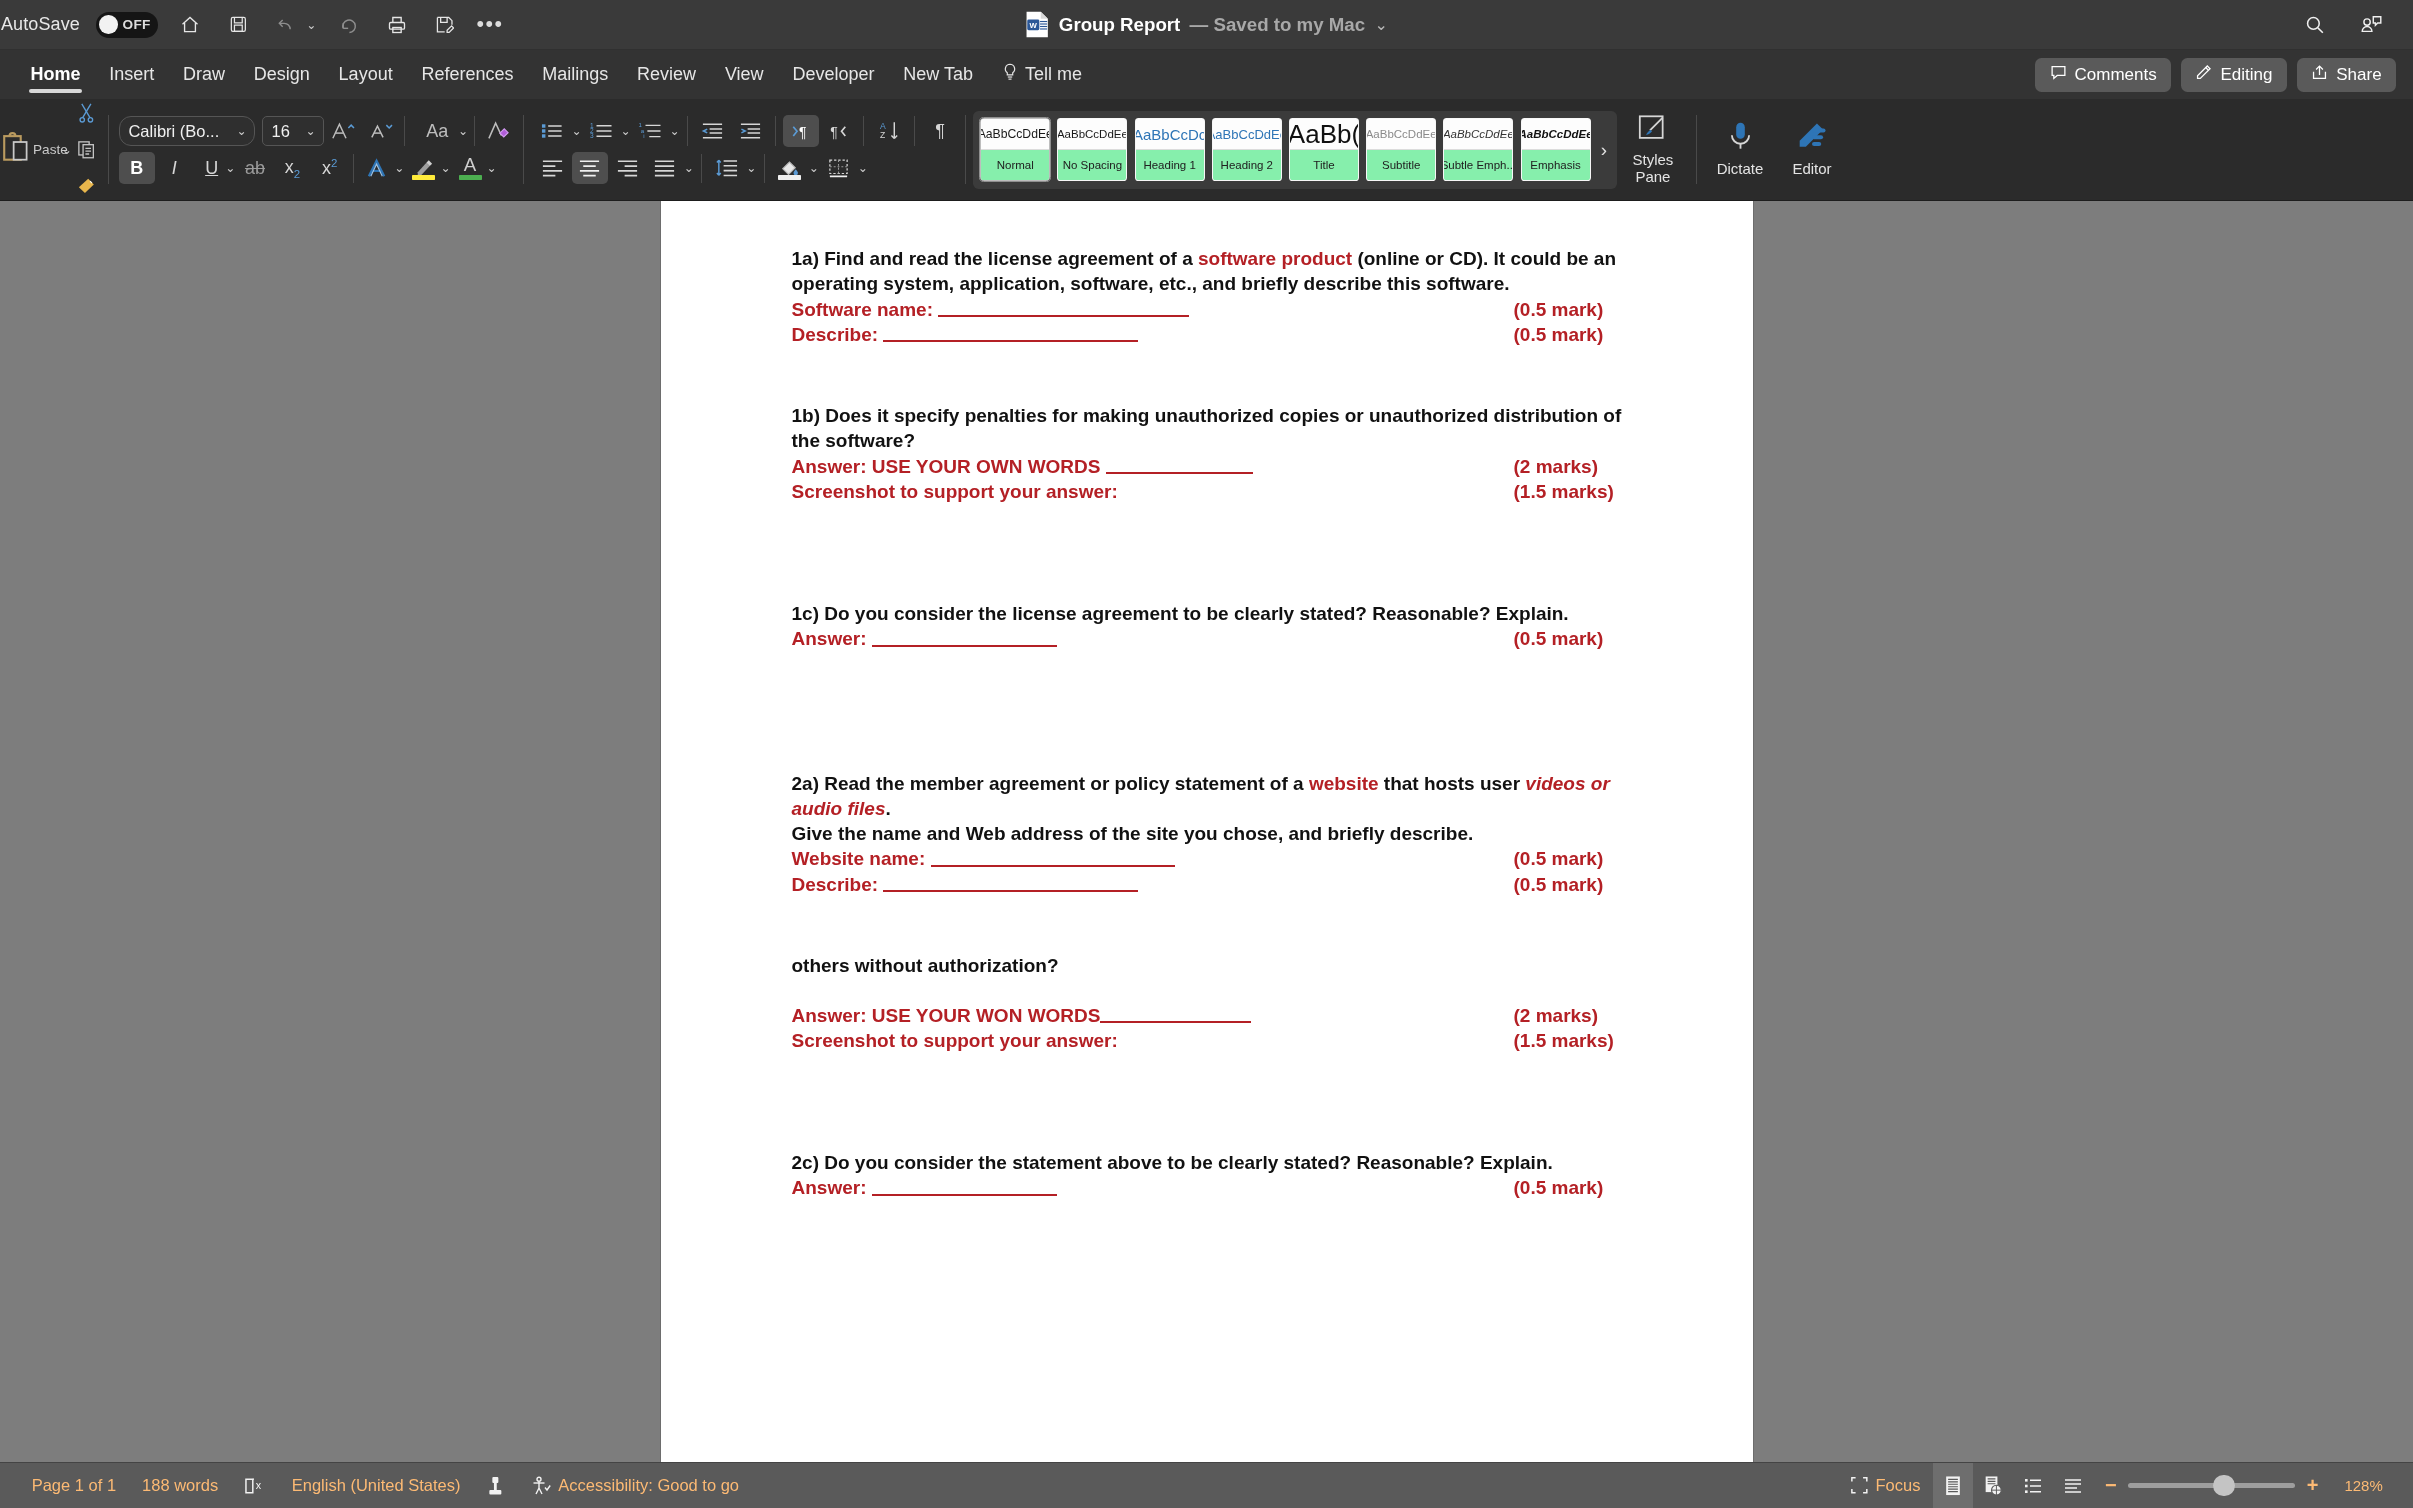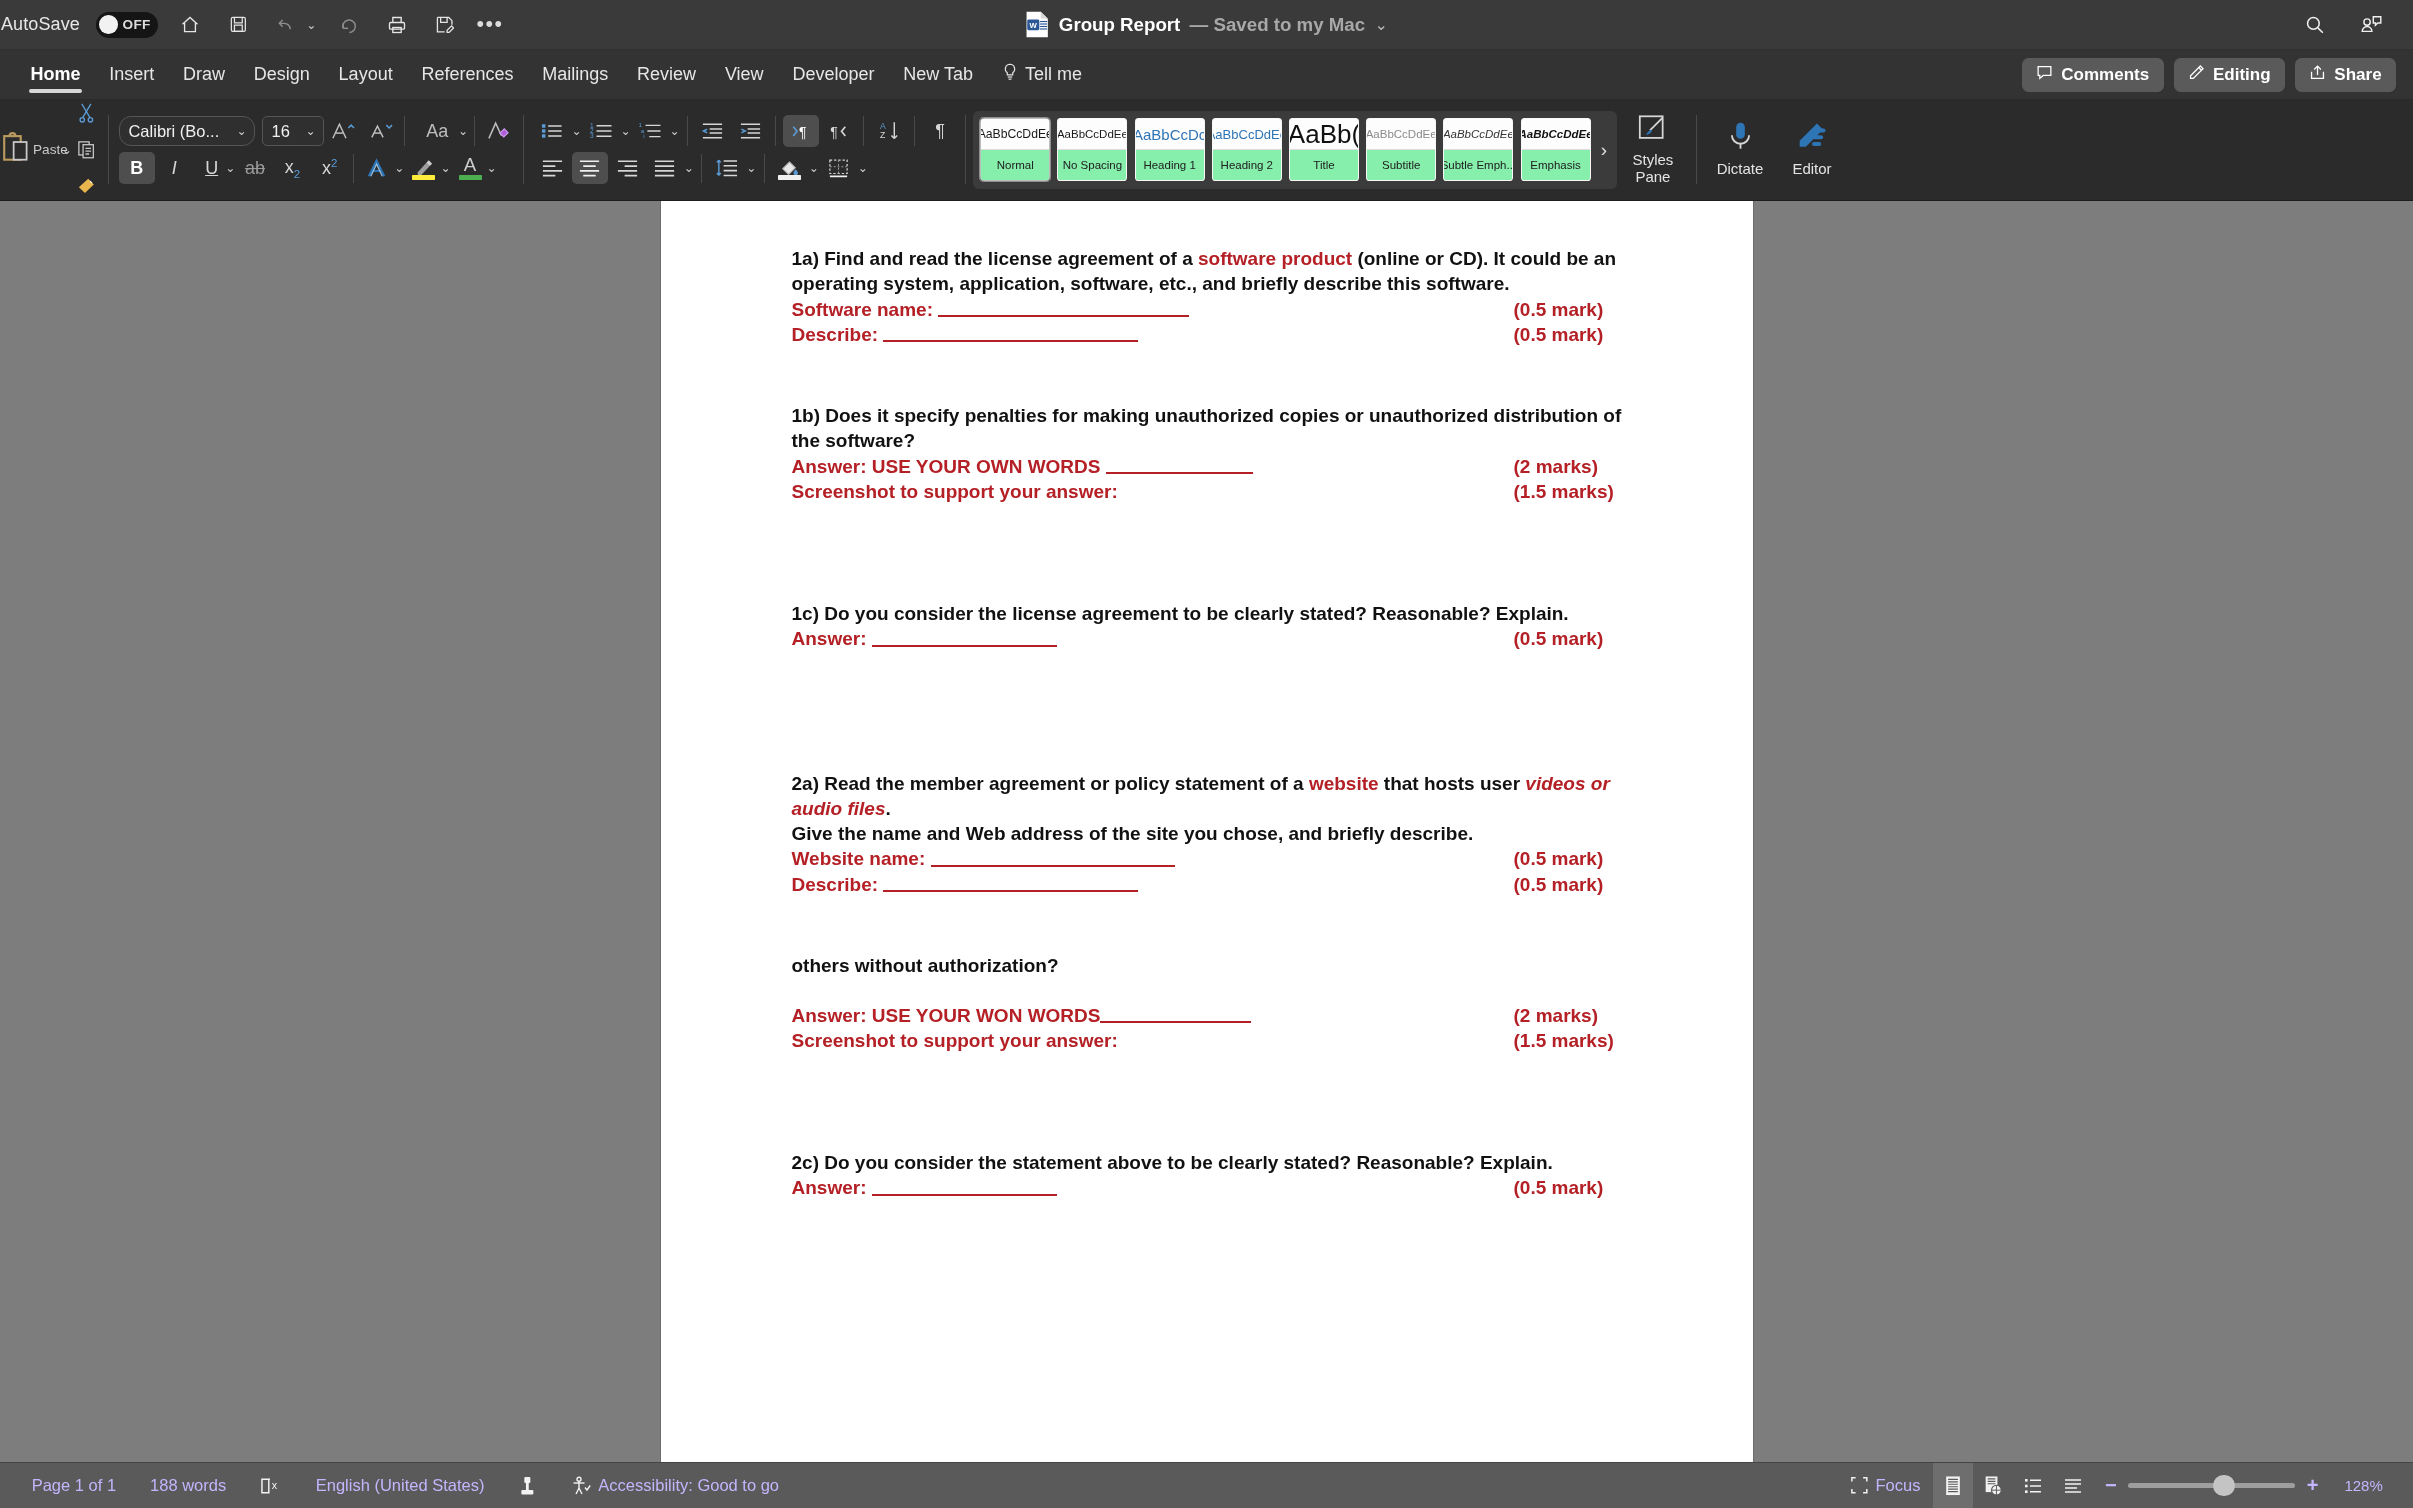--- a/index.html
+++ b/index.html
@@ -55,21 +55,21 @@
   }
   .tab.active { color: #ffffff; font-weight: bold; }
   .tab.active::after {
     content: ""; position: absolute; left: 13px; right: 13px; bottom: 6.5px;
     height: 3.6px; border-radius: 2.2px; background: #d8d8d8;
   }
   .tabs-right { margin-left: auto; display: flex; align-items: center; gap: 10px; padding-right: 17px; }
   .pillbtn {
     display: flex; align-items: center; gap: 8px;
     background: #5a5a5a; border-radius: 6.5px; padding: 7.2px 14.4px;
-    color: #ffffff; font-size: 17px; font-weight: bold; height: 34px;
+    color: #ffffff; font-size: 17px; font-weight: normal; height: 34px;
   }
 
   
   .ribbon {
     height: 102px; background: #2b2b2b; flex: none;
     display: flex; align-items: center; padding: 0 5.7px; gap: 0;
     border-bottom: 0.7px solid #1d1d1d;
   }
   .grp { display: flex; align-items: center; height: 100%; }
   .vsep { width: 0.7px; height: 69px; background: #4a4a4a; margin: 0 7.2px; flex: none; }
@@ -148,22 +148,22 @@
   .marked { position: relative; }
   .mark { position: absolute; left: 722px; white-space: nowrap; }
   .gap-sm { height: 24.4px; }
   .gap-md { height: 56px; }
   .gap-lg { height: 97px; }
   .gap-xl { height: 119px; }
 
   
   .status {
     height: 46px; background: #5a5a5a; flex: none;
-    display: flex; align-items: center; padding: 0 18.7px; gap: 8px;
-    color: #c4b5fd; font-size: 16.5px;
+    display: flex; align-items: center; padding: 0 18.7px; gap: 0;
+    color: #fdba74; font-size: 16.5px;
     border-top: 0.7px solid #444;
   }
   .sitem { display: flex; align-items: center; gap: 7.2px; padding: 0 13px; height: 100%; }
   .status-right { margin-left: auto; display: flex; align-items: center; gap: 0; height: 100%; }
   .sbtn { width: 40px; height: 100%; display: flex; align-items: center; justify-content: center; }
   .sbtn.act { background: #6e6e6e; }
   .zoomslider { display: flex; align-items: center; gap: 11.5px; padding: 0 11.5px; }
   .track { width: 167px; height: 5.7px; border-radius: 2.9px; background: #9e9e9e; position: relative; }
   .thumb { position: absolute; left: 85px; top: -8px; width: 21.5px; height: 21.5px; border-radius: 50%; background: #c4c4c4; }
   .zlabel { font-size: 15px; min-width: 53px; text-align: right; }

